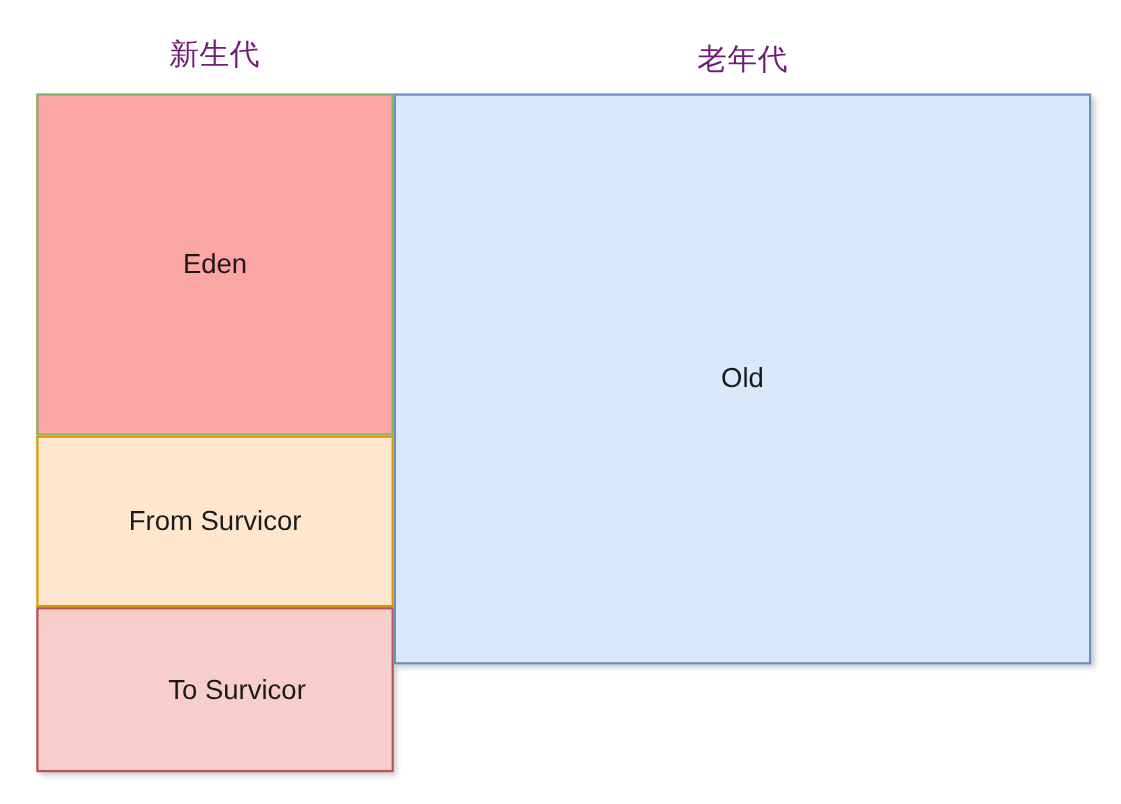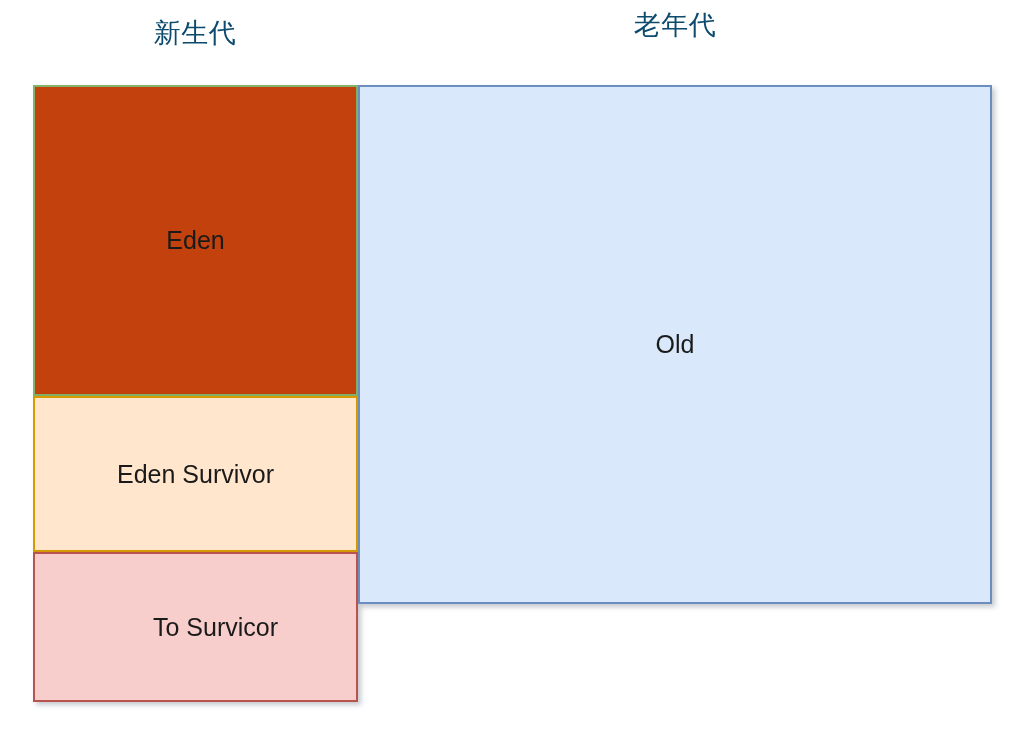--- a/index.html
+++ b/index.html
@@ -22,34 +22,36 @@
     top: 0;
     width: 1019px;
     height: 731px;
   }
 
   
   .col-heading {
     position: absolute;
     font-size: 27px;
     line-height: 1;
-    color: #0c4a6e;
+    color: #701a75;
     text-align: center;
     white-space: nowrap;
     letter-spacing: 0.5px;
+    margin-top: 16px;
   }
   #heading-young {
     left: 33px;
     top: 20px;
     width: 324px;
   }
   #heading-old {
     left: 358px;
-    top: 12px;
+    top: 28px;
     width: 634px;
+    font-family: Liberation Mono, monospace;
   }
 
   
   .region {
     position: absolute;
     box-sizing: border-box;
     border-style: solid;
     border-width: 2px;
     display: flex;
     align-items: center;
@@ -63,21 +65,21 @@
     text-align: center;
     white-space: nowrap;
     pointer-events: none;
   }
 
   #region-eden {
     left: 33px;
     top: 85px;
     width: 325px;
     height: 311px;
-    background: #c2410c;
+    background: #fca5a5;
     border-color: #82b366;
     align-items: center;
   }
   #region-from-survivor {
     left: 33px;
     top: 396px;
     width: 325px;
     height: 156px;
     background: #ffe6cc;
     border-color: #d79b00;
@@ -107,21 +109,21 @@
 
   <div class="col-heading" id="heading-young">新生代</div>
 
   <div class="col-heading" id="heading-old">老年代</div>
 
   <div class="region" id="region-eden">
     <span class="region-label">Eden</span>
   </div>
 
   <div class="region" id="region-from-survivor">
-    <span class="region-label">Eden Survivor</span>
+    <span class="region-label">From Survicor</span>
   </div>
 
   <div class="region" id="region-to-survivor">
     <span class="region-label">To Survicor</span>
   </div>
 
   <div class="region" id="region-old">
     <span class="region-label">Old</span>
   </div>
 

